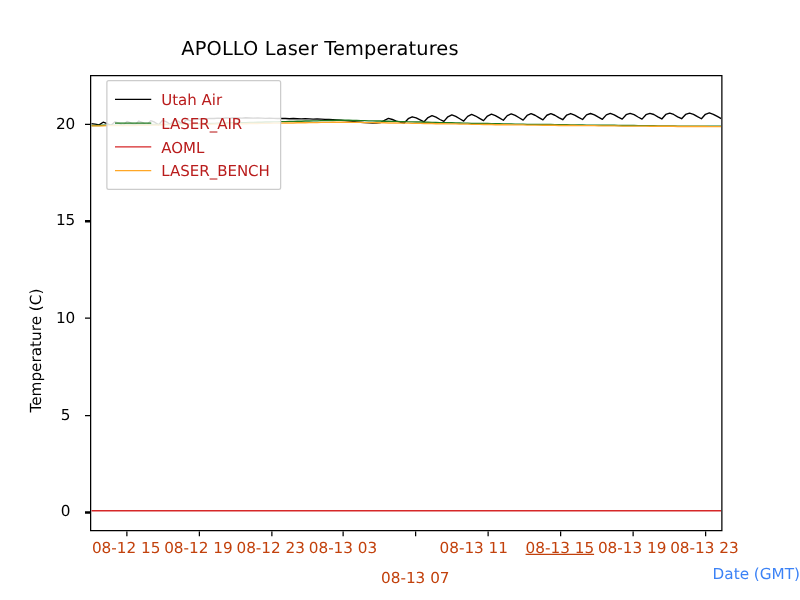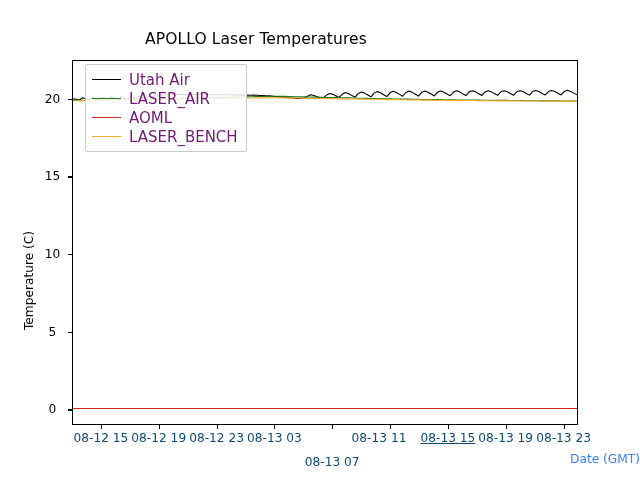--- a/index.html
+++ b/index.html
@@ -86,21 +86,21 @@
     position: absolute;
     top: 425px;
     width: 1.1px;
     height: 4px;
     background: #000000;
   }
   .xtick-label {
     position: absolute;
     top: 431px;
     font-size: 12.2px;
-    color: #0c4a6e;
+    color: #c2410c;
     white-space: nowrap;
     transform: translateX(-50%);
   }
   #xlabel {
     position: absolute;
     left: 0;
     top: 452px;
     width: 640px;
     text-align: right;
     font-size: 12.2px;
@@ -124,22 +124,22 @@
   }
   .legend-swatch {
     width: 29px;
     height: 0;
     border-top-width: 1.4px;
     border-top-style: solid;
     margin-right: 8px;
     flex: 0 0 29px;
   }
   .legend-text {
-    font-size: 15px;
-    color: #701a75;
+    font-size: 12px;
+    color: #b91c1c;
     white-space: nowrap;
     text-align: right;
   }
 </style>
 </head>
 <body>
 
 <div id="figure">
 
   <div id="chart-title">APOLLO Laser Temperatures</div>

